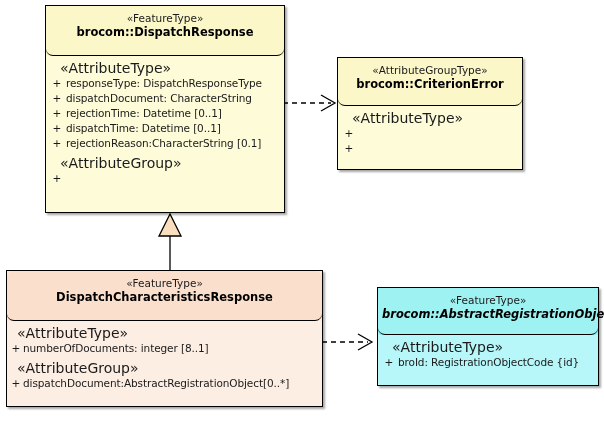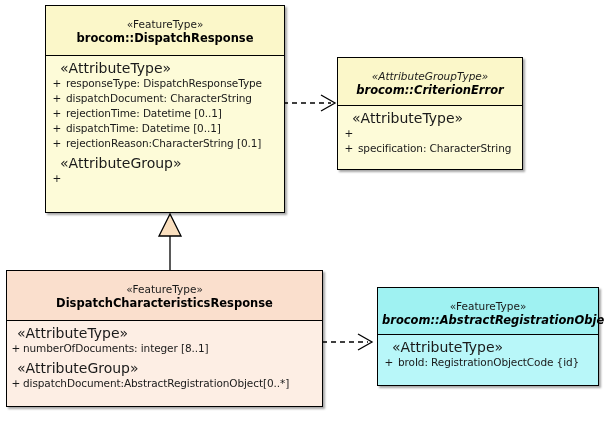--- a/index.html
+++ b/index.html
@@ -19,22 +19,23 @@
   
   .uml-class {
     position: absolute;
     box-sizing: border-box;
     border: 1.4px solid #000000;
     box-shadow: 2px 2px 2px rgba(0,0,0,0.35);
   }
   .uml-header {
     box-sizing: border-box;
     text-align: center;
-    padding: 11px 4px 4px 4px;
+    padding: 5px 4px 4px 4px;
     border-bottom: 1.4px solid #000000;
+    border-radius: 7px;
   }
   .stereotype {
     font-size: 10.5px;
     color: #1a1a1a;
     line-height: 14px;
     white-space: nowrap;
   }
   .class-name {
     font-size: 11.5px;
     font-weight: bold;
@@ -147,32 +148,31 @@
         <span class="attr-text">rejectionReason:CharacterString [0.1]</span>
       </div>
       <div class="group-label" style="margin-top:5px;">«AttributeGroup»</div>
       <div class="attr-row">
         <span class="attr-vis">+</span>
       </div>
     </div>
   </div>
 
   <div class="uml-class fill-yellow" style="left:337px; top:57px; width:186px; height:113px;">
-    <div class="uml-header" style="height:48px;font-style:italic;">
+    <div class="uml-header" style="height:48px;">
       <div class="stereotype">«AttributeGroupType»</div>
       <div class="class-name">brocom::CriterionError</div>
     </div>
     <div class="uml-body" style="height:63px;">
       <div class="group-label">«AttributeType»</div>
       <div class="attr-row">
         <span class="attr-vis">+</span>
       </div>
       <div class="attr-row">
         <span class="attr-vis">+</span>
-        <span class="attr-text">specification: CharacterString</span>
       </div>
     </div>
   </div>
 
   <div class="uml-class fill-peach" style="left:6px; top:270px; width:317px; height:137px;">
     <div class="uml-header" style="height:50px;">
       <div class="stereotype">«FeatureType»</div>
       <div class="class-name">DispatchCharacteristicsResponse</div>
     </div>
     <div class="uml-body" style="height:85px;">

